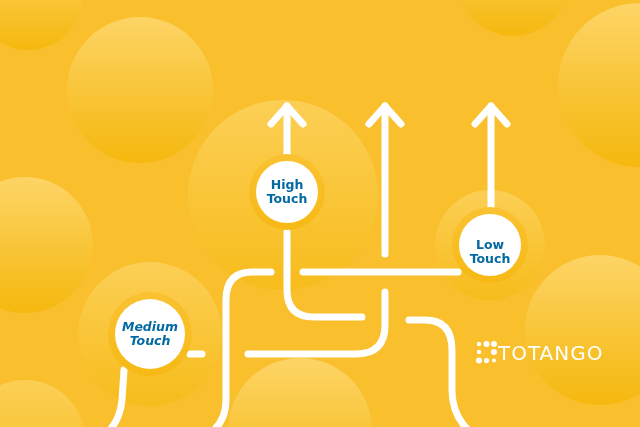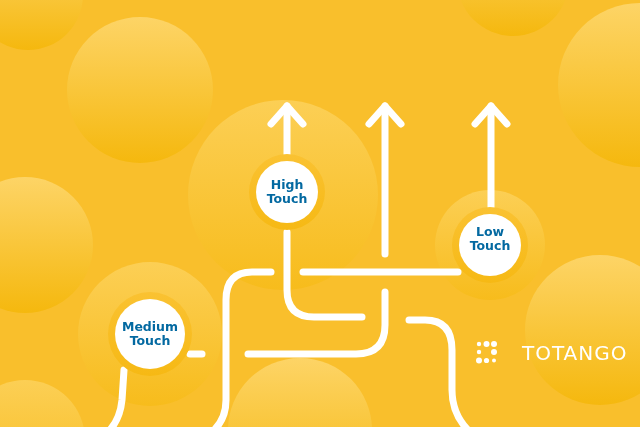--- a/index.html
+++ b/index.html
@@ -12,21 +12,21 @@
       font-weight: bold;
       color: #0369a1;
       text-align: center;
       line-height: 1.15;
       display: flex; align-items: center; justify-content: center;
       flex-direction: column;
     }
     .node-label span { display: block; }
     .logo {
       position: absolute; left: 476px; top: 341px;
-      display: flex; gap: 24px;
+      display: flex; gap: 0;
     }
     .logo-text {
       font-family: "DejaVu Sans", sans-serif;
       font-weight: normal;
       font-size: 20px;
       letter-spacing: 1px;
       color: #FFFFFF;
     }
   </style>
 </head>
@@ -100,25 +100,25 @@
     <g>
       <circle cx="150" cy="334" r="42" fill="url(#ring)"></circle>
       <circle cx="150" cy="334" r="35" fill="#FFFFFF"></circle>
     </g>
   </svg>
 
   <div class="node-label" style="left:256px; top:161px; width:62px; height:62px; font-size:12.5px;">
     <span>High</span>
     <span>Touch</span>
   </div>
-  <div class="node-label" style="left:115px; top:299px; width:70px; height:70px; font-size:12.5px;">
+  <div class="node-label" style="left:115px; top:299px; width:70px; height:70px; font-size:12.5px;font-style:italic;">
     <span>Medium</span>
     <span>Touch</span>
   </div>
-  <div class="node-label" style="left:459px; top:208px; width:62px; height:62px; font-size:12.5px;">
+  <div class="node-label" style="left:459px; top:221px; width:62px; height:62px; font-size:12.5px;">
     <span>Low</span>
     <span>Touch</span>
   </div>
 
   <div class="logo">
     <svg width="22" height="24" viewBox="0 0 22 24">
       <circle cx="3" cy="3" r="2.2" fill="#FFFFFF"></circle>
       <circle cx="10.5" cy="3" r="3" fill="#FFFFFF"></circle>
       <circle cx="18" cy="3" r="3" fill="#FFFFFF"></circle>
       <circle cx="3" cy="11" r="2.2" fill="#FFFFFF"></circle>

